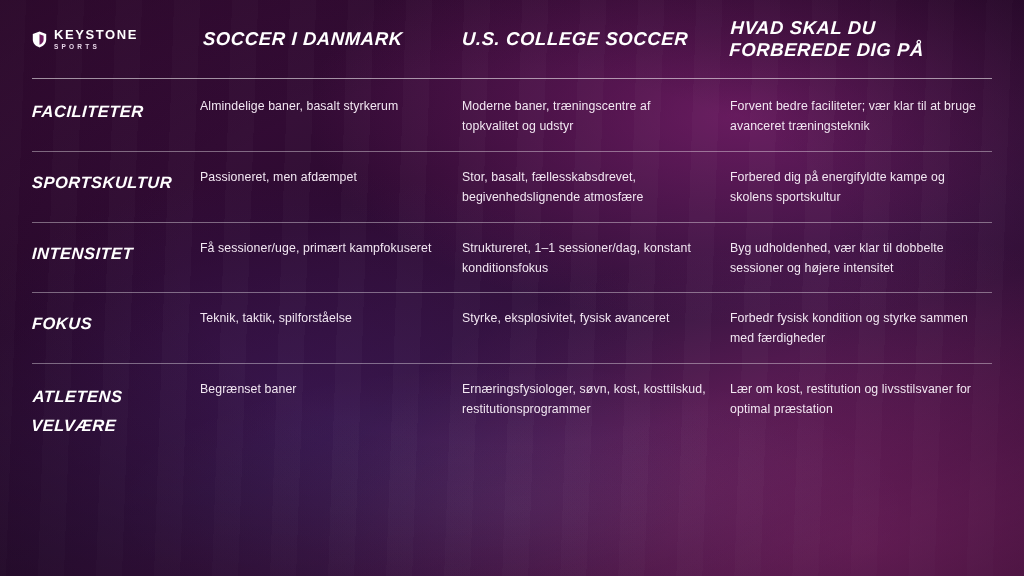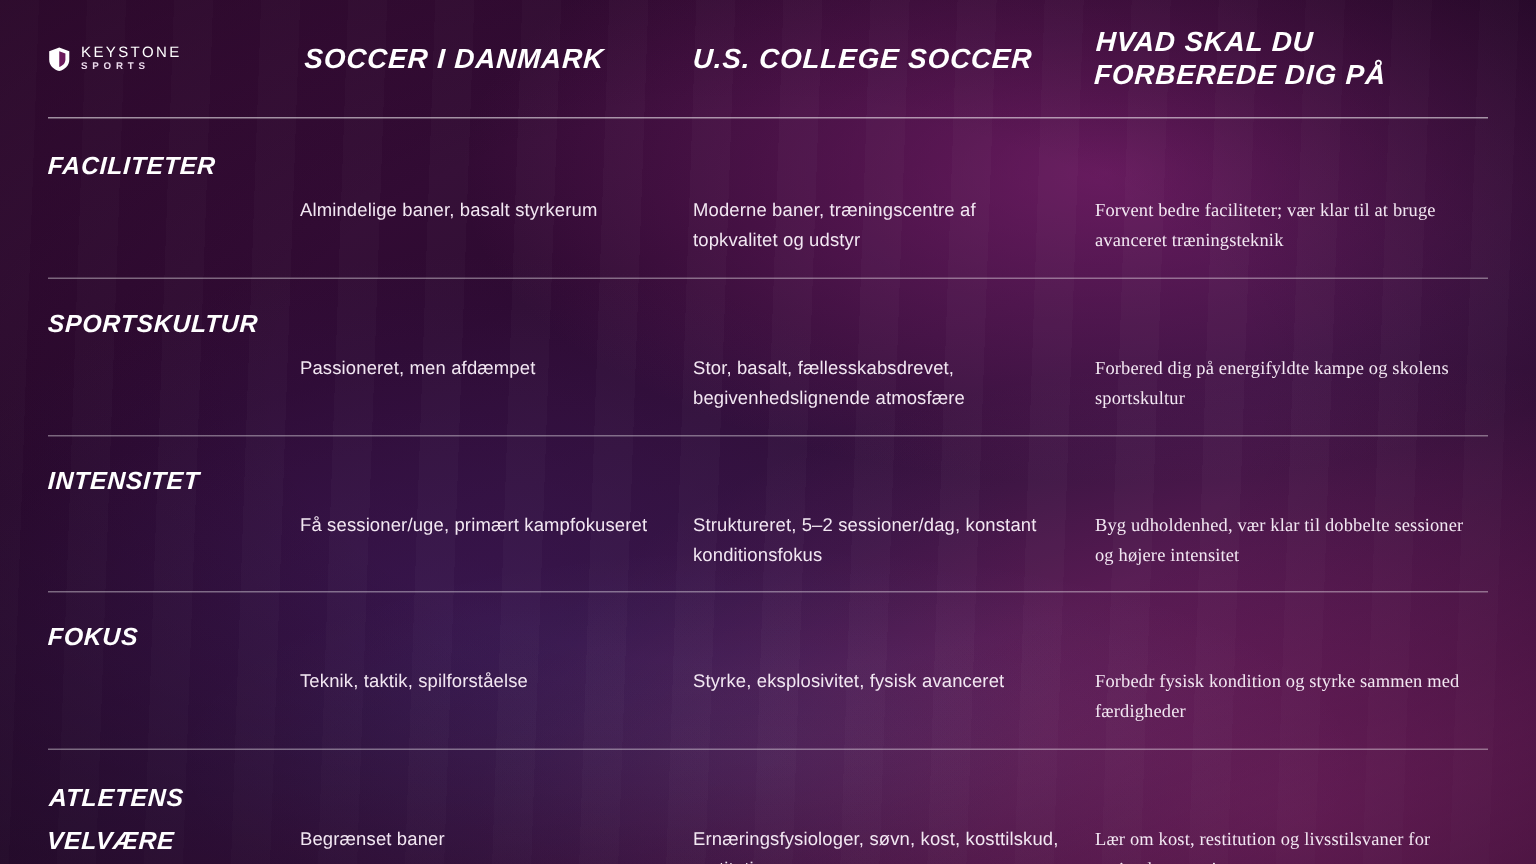--- a/index.html
+++ b/index.html
@@ -65,22 +65,22 @@
     position: relative;
   }
   .logo-mark svg { display: block; }
   .logo-text {
     display: flex;
     flex-direction: column;
     line-height: 1.15;
   }
   .logo-top {
     color: #ffffff;
-    font-size: 10px;
-    font-weight: 400;
+    font-size: 13px;
+    font-weight: 700;
     letter-spacing: 1.6px;
     text-align: right;
   }
   .logo-bottom {
     color: #e9d8ea;
     font-size: 6.5px;
     font-weight: 600;
     letter-spacing: 3.2px;
   }
   .col-head {
@@ -120,25 +120,24 @@
     text-transform: uppercase;
     line-height: 1.55;
     transform: skewX(-3deg);
     padding-top: 2px;
   }
   .cell {
     color: #f2e7f2;
     font-size: 12.3px;
     line-height: 1.62;
     letter-spacing: 0.1px;
-    margin-top: 34px;
   }
   .c2 { flex: 0 0 262px; padding-right: 18px; }
   .c3 { flex: 0 0 268px; padding-right: 20px; }
-  .c4 { flex: 1 1 auto; padding-right: 8px; font-family: Liberation Serif, serif; }
+  .c4 { flex: 1 1 auto; padding-right: 8px; }
 
   .row-1 { padding-top: 18px; }
   .row-5 .cell-label { line-height: 1.75; }
 </style>
 </head>
 <body>
 
 <div id="slide">
   <div id="bg-texture"></div>
   <div id="bg-vignette"></div>
@@ -177,21 +176,21 @@
       <div class="cell-label">SPORTSKULTUR</div>
       <div class="cell c2">Passioneret, men afdæmpet</div>
       <div class="cell c3">Stor, basalt, fællesskabsdrevet, begivenhedslignende atmosfære</div>
       <div class="cell c4">Forbered dig på energifyldte kampe og skolens sportskultur</div>
     </div>
     <div class="divider thin"></div>
 
     <div class="row">
       <div class="cell-label">INTENSITET</div>
       <div class="cell c2">Få sessioner/uge, primært kampfokuseret</div>
-      <div class="cell c3">Struktureret, 5–2 sessioner/dag, konstant konditionsfokus</div>
+      <div class="cell c3">Struktureret, 1–1 sessioner/dag, konstant konditionsfokus</div>
       <div class="cell c4">Byg udholdenhed, vær klar til dobbelte sessioner og højere intensitet</div>
     </div>
     <div class="divider thin"></div>
 
     <div class="row">
       <div class="cell-label">FOKUS</div>
       <div class="cell c2">Teknik, taktik, spilforståelse</div>
       <div class="cell c3">Styrke, eksplosivitet, fysisk avanceret</div>
       <div class="cell c4">Forbedr fysisk kondition og styrke sammen med færdigheder</div>
     </div>

